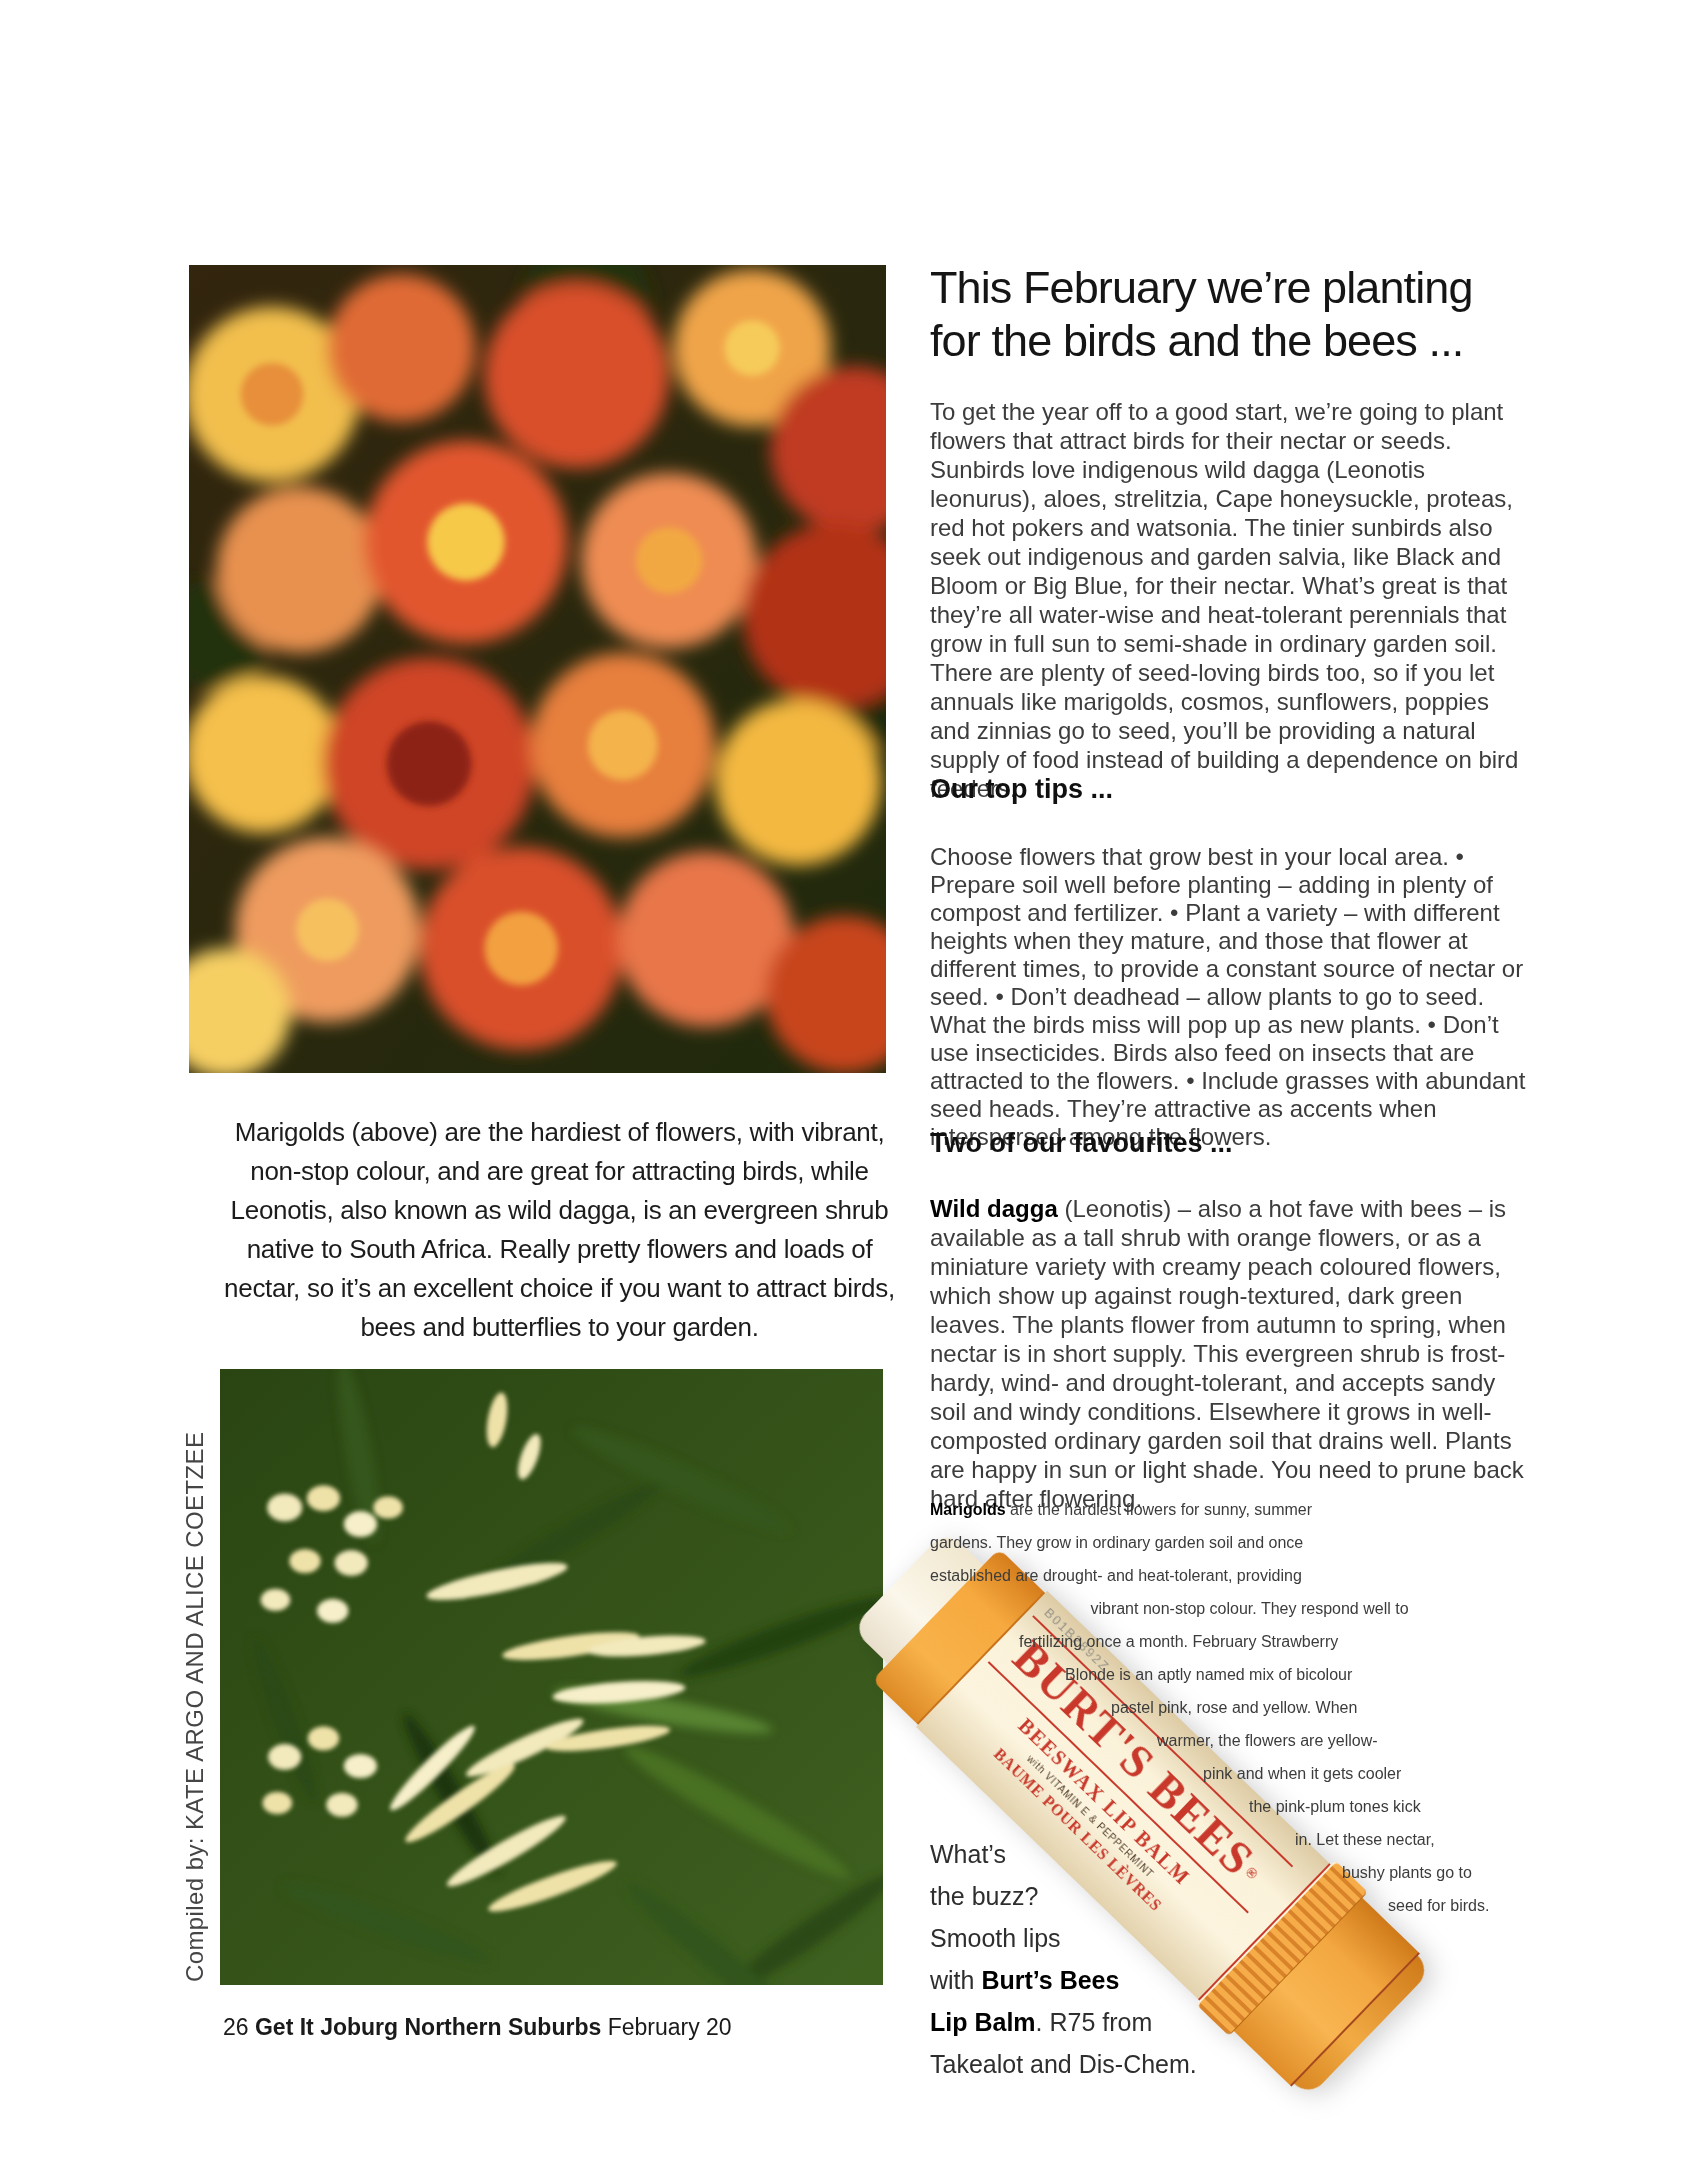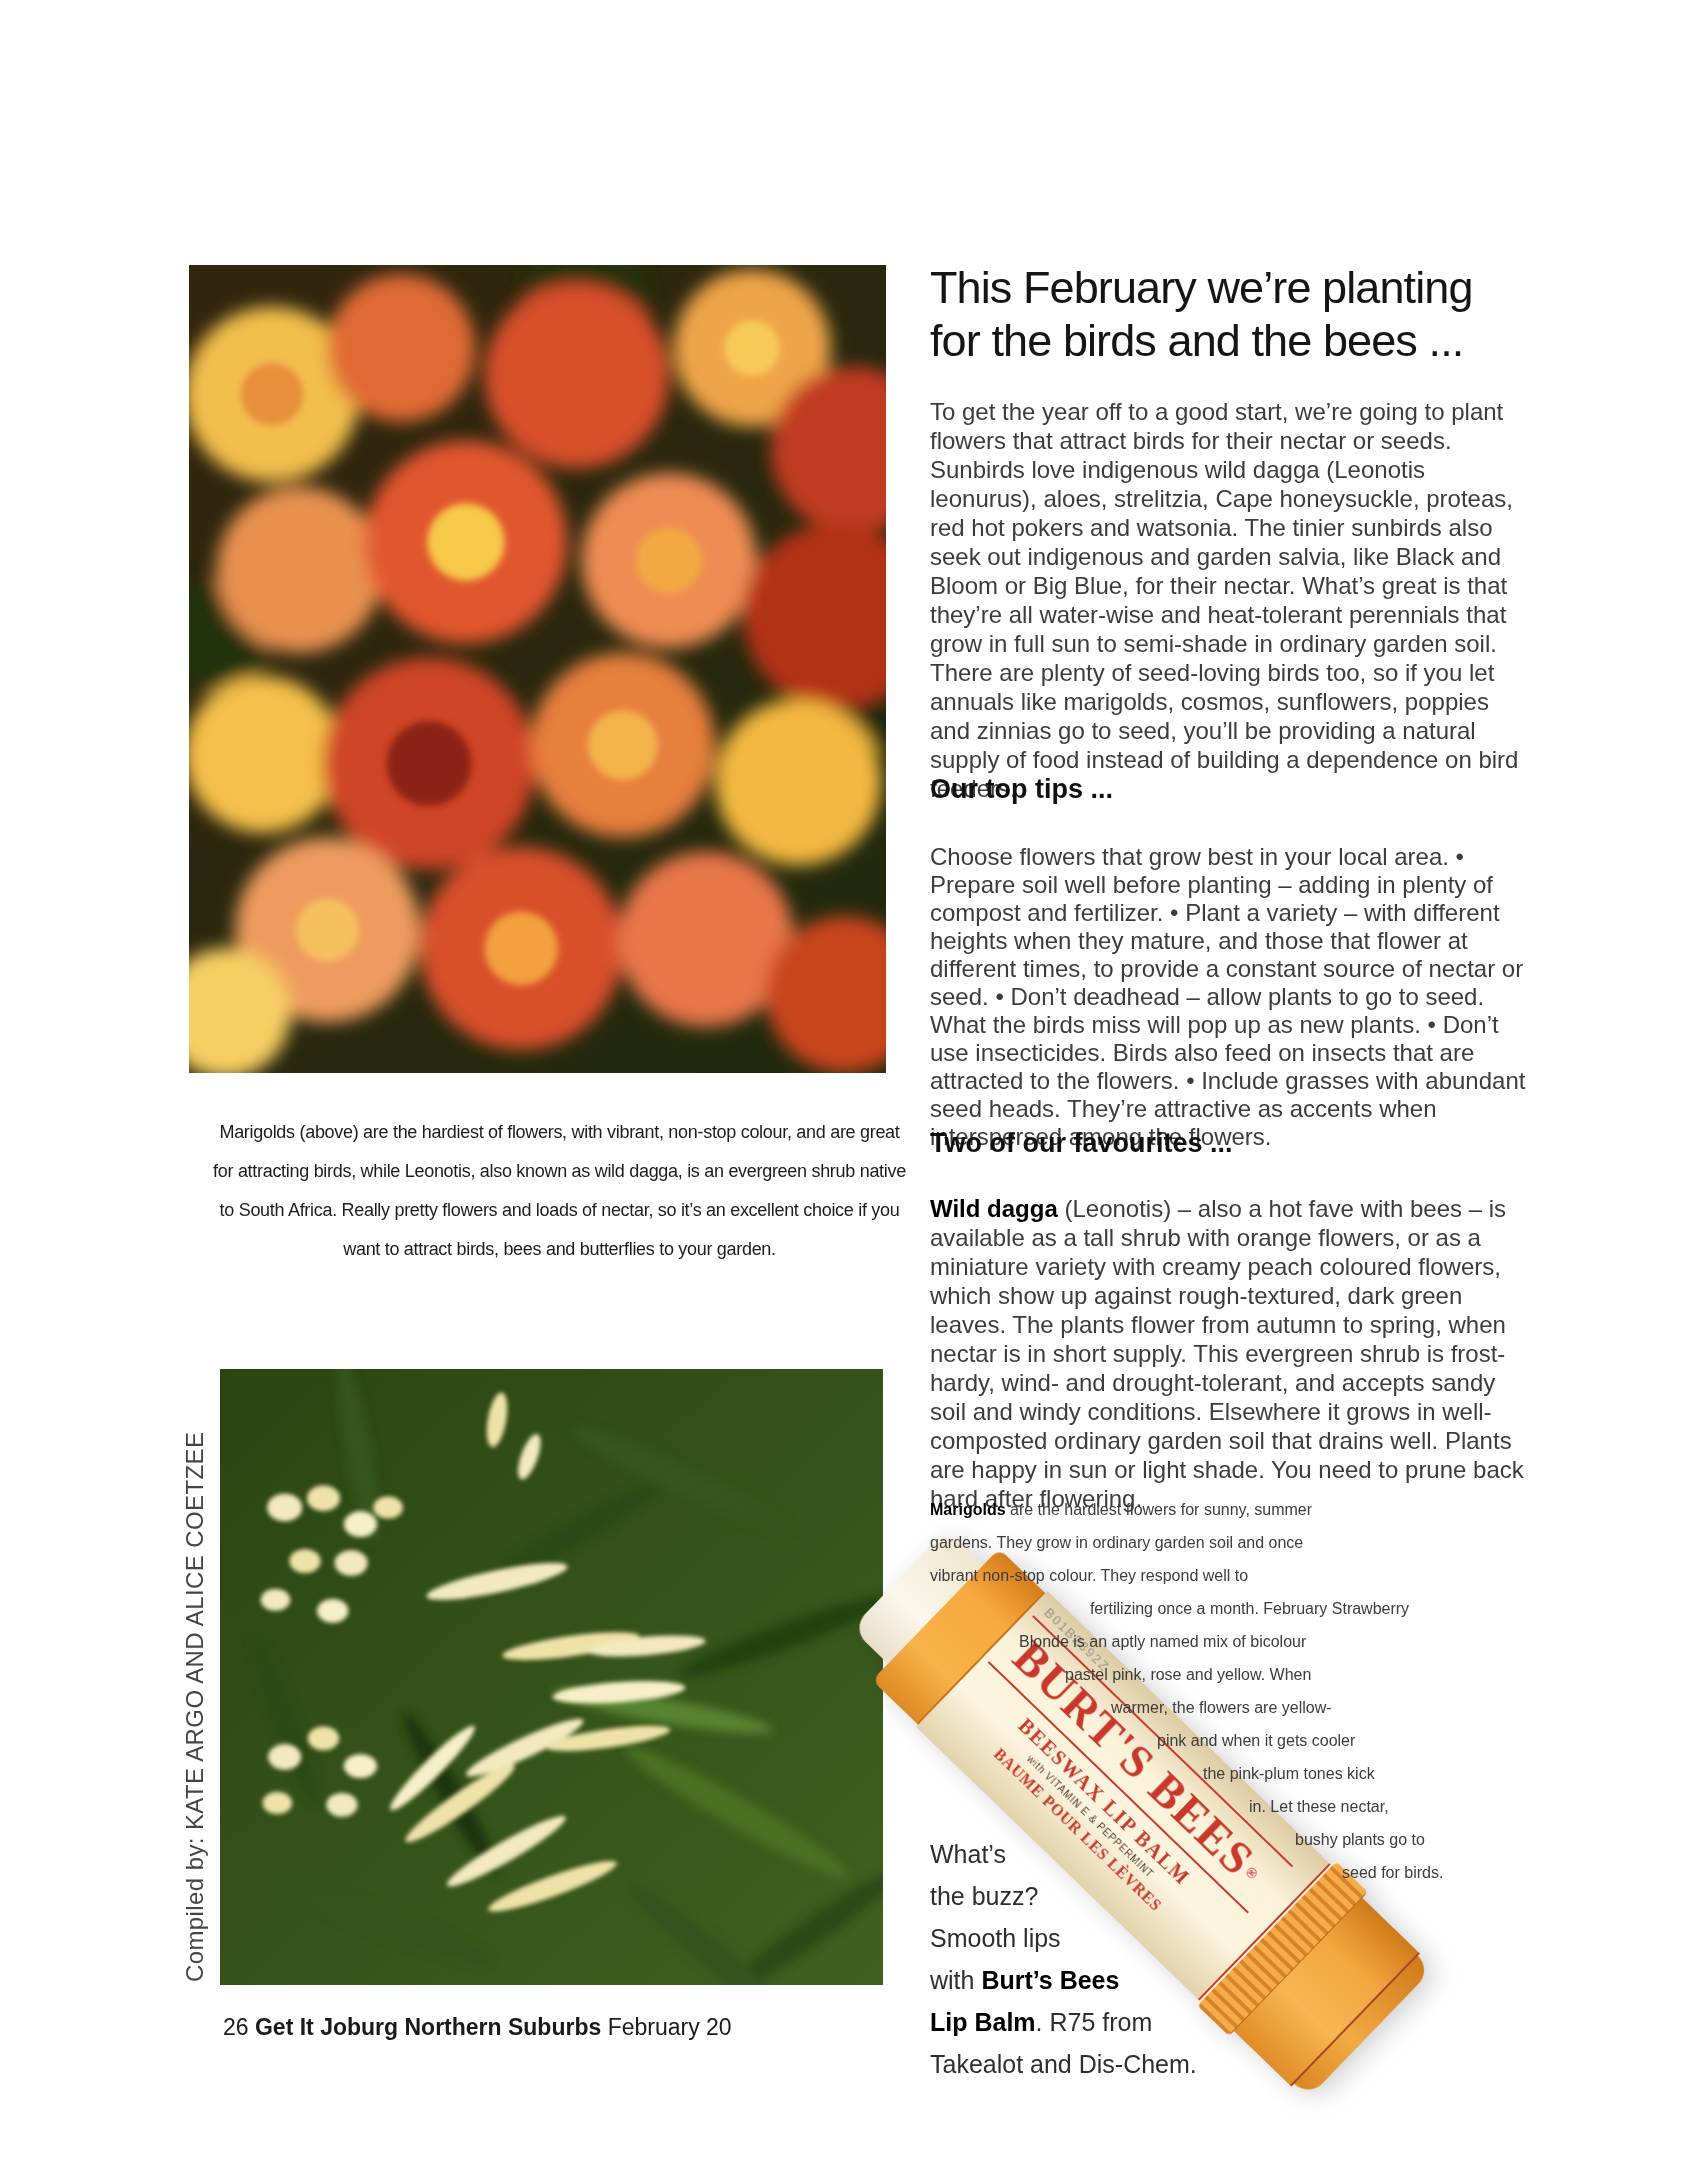--- a/index.html
+++ b/index.html
@@ -5,21 +5,21 @@
   html,body{margin:0;padding:0;background:#888;}
   .page{position:relative;width:1706px;height:2179px;background:#ffffff;overflow:hidden;
         font-family:"Liberation Sans",sans-serif;color:#3c3c3c;}
   .abs{position:absolute;}
   
   .photo{position:absolute;overflow:hidden;z-index:1;}
   .photo svg{display:block;width:100%;height:100%;}
   .photo-marigolds{left:189px;top:265px;width:697px;height:808px;}
   .photo-leonotis{left:220px;top:1369px;width:663px;height:616px;}
   
-  .caption{left:208px;top:1113px;width:703px;text-align:center;font-size:18px;line-height:39px;
+  .caption{left:208px;top:1113px;width:703px;text-align:center;font-size:26px;line-height:39px;
            font-weight:300;letter-spacing:-0.3px;color:#1c1c1c;z-index:3;}
   
   .credit{left:181px;top:1982px;width:517px;transform:rotate(-90deg);transform-origin:0 0;
           font-size:24px;color:#454545;letter-spacing:0.4px;font-weight:300;z-index:3;white-space:nowrap;}
   
   .footer{left:223px;top:2014px;font-size:23px;color:#1a1a1a;z-index:3;}
   .footer b{font-weight:700;}
   
   .column{position:absolute;left:930px;top:0;width:598px;z-index:3;}
   .title{position:absolute;top:261px;font-size:45px;line-height:53px;font-weight:300;
@@ -242,20 +242,21 @@
 
     <div class="h2 h2-tips">Our top tips ...</div>
     <p class="body-p p-tips">Choose flowers that grow best in your local area. • Prepare soil well before planting – adding in plenty of compost and fertilizer. • Plant a variety – with different heights when they mature, and those that flower at different times, to provide a constant source of nectar or seed. • Don’t deadhead – allow plants to go to seed. What the birds miss will pop up as new plants. • Don’t use insecticides. Birds also feed on insects that are attracted to the flowers. • Include grasses with abundant seed heads. They’re attractive as accents when interspersed among the flowers.</p>
 
     <div class="h2 h2-fav">Two of our favourites ...</div>
     <p class="body-p p-wild"><b>Wild dagga</b><span> (Leonotis) – also a hot fave with bees – is available as a tall shrub with orange flowers, or as a miniature variety with creamy peach coloured flowers, which show up against rough-textured, dark green leaves. The plants flower from autumn to spring, when nectar is in short supply. This evergreen shrub is frost-hardy, wind- and drought-tolerant, and accepts sandy soil and windy conditions. Elsewhere it grows in well-composted ordinary garden soil that drains well. Plants are happy in sun or light shade. You need to prune back hard after flowering.</span></p>
 
     <div class="marigold-lines">
         <div><b>Marigolds</b> are the hardiest flowers for sunny, summer</div>
         <div>gardens. They grow in ordinary garden soil and once</div>
+        <div>established are drought- and heat-tolerant, providing</div>
         <div>vibrant non-stop colour. They respond well to</div>
         <div>fertilizing once a month. February Strawberry</div>
         <div>Blonde is an aptly named mix of bicolour</div>
         <div>pastel pink, rose and yellow. When</div>
         <div>warmer, the flowers are yellow-</div>
         <div>pink and when it gets cooler</div>
         <div>the pink-plum tones kick</div>
         <div>in. Let these nectar,</div>
         <div>bushy plants go to</div>
         <div>seed for birds.</div>

